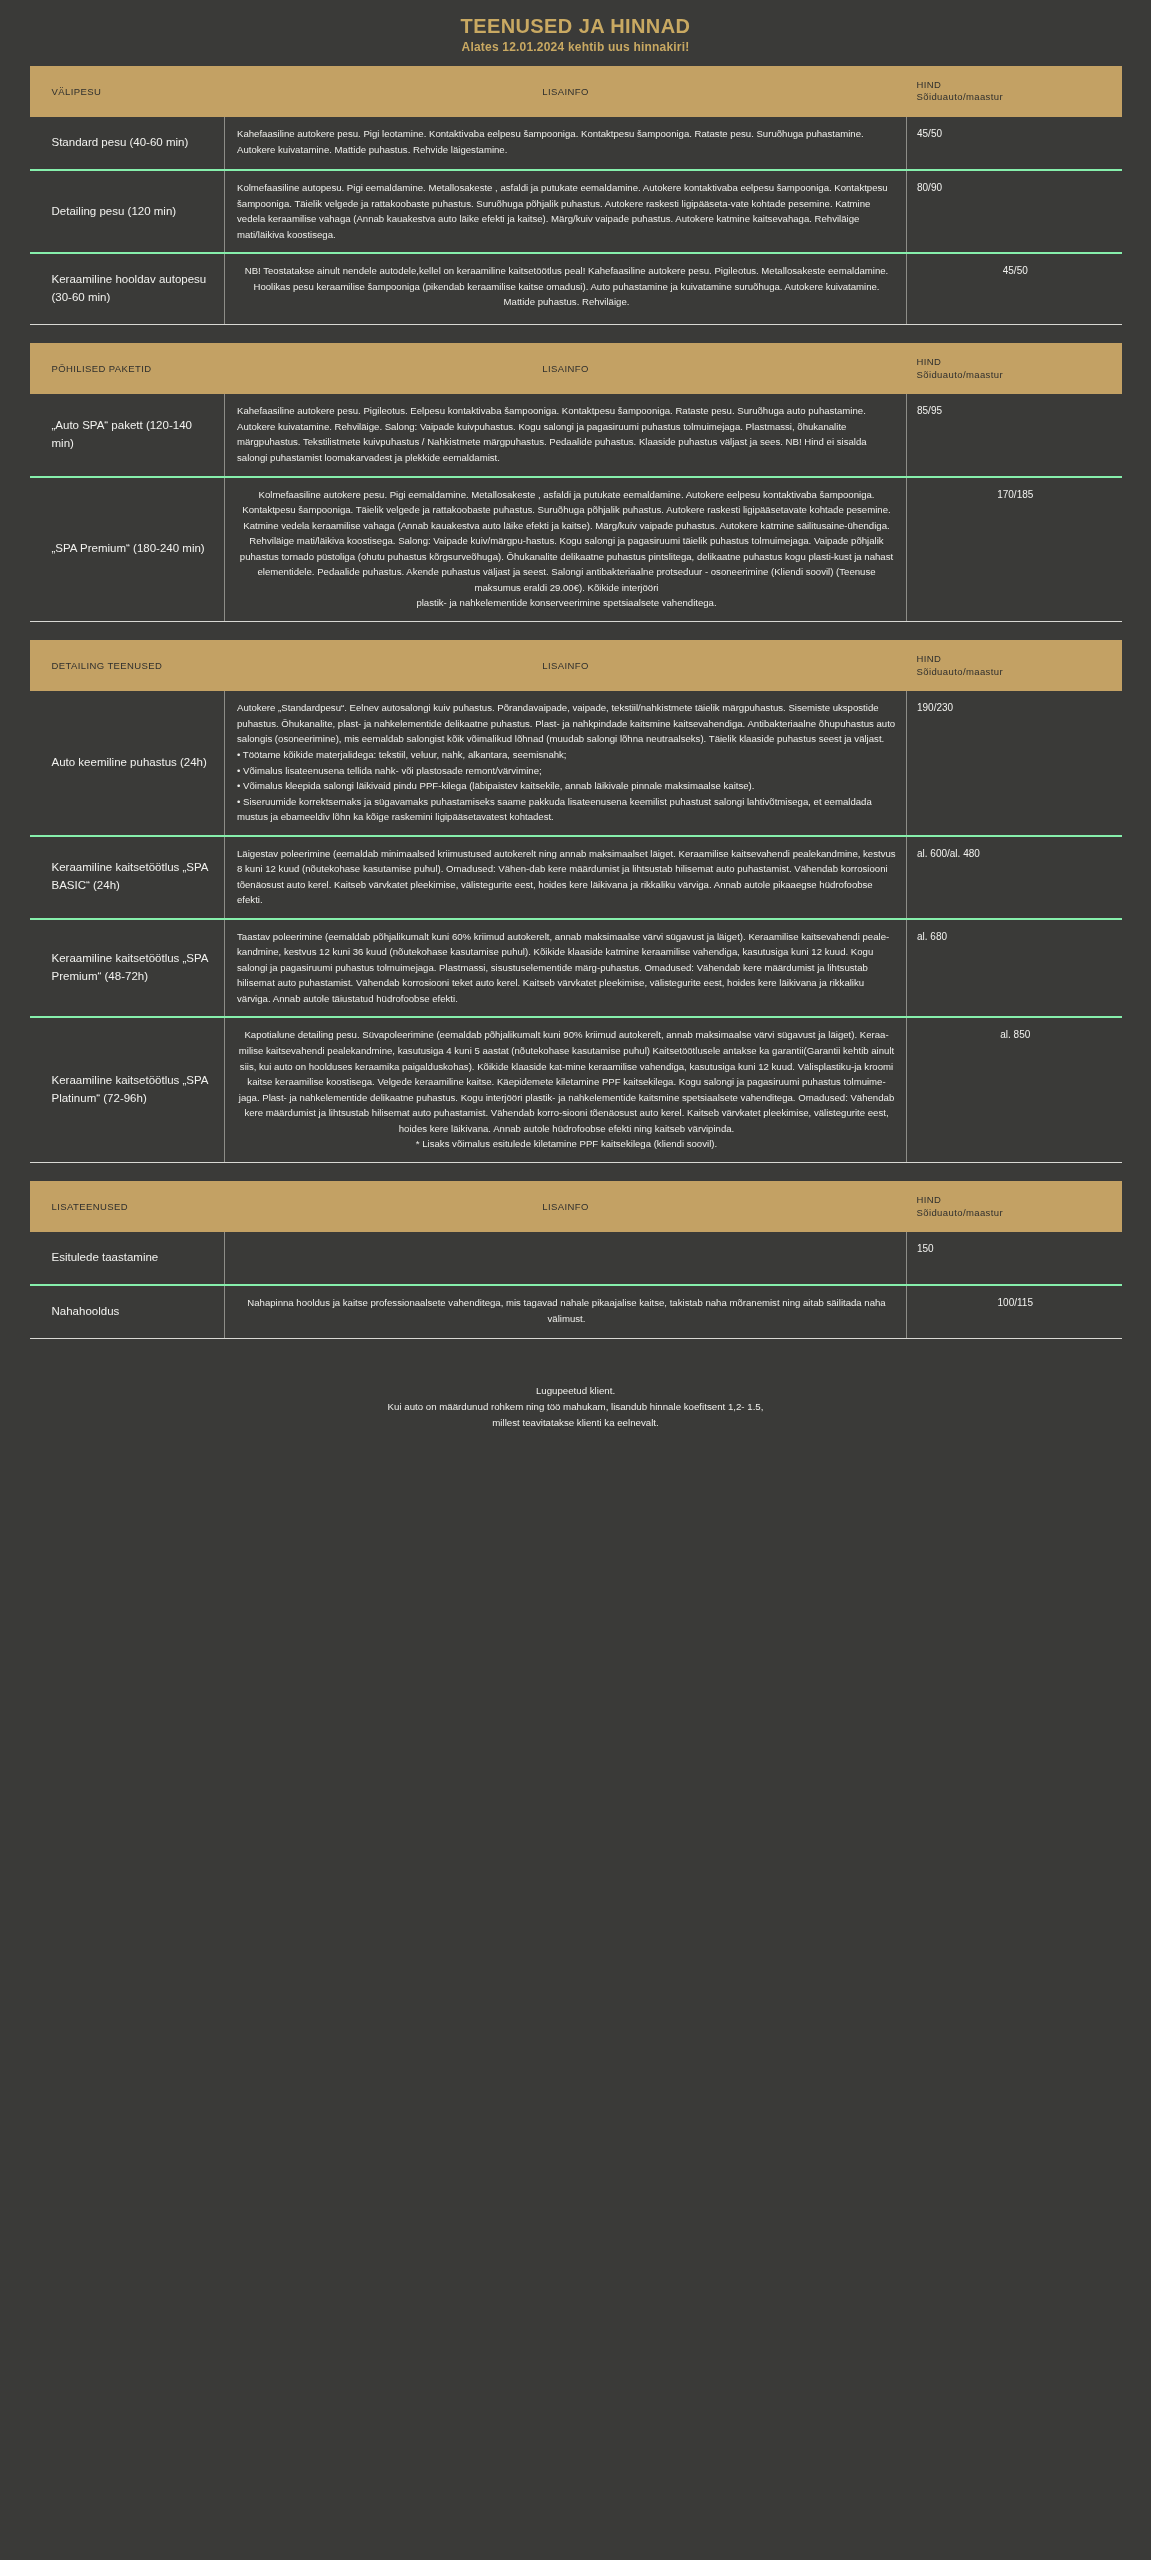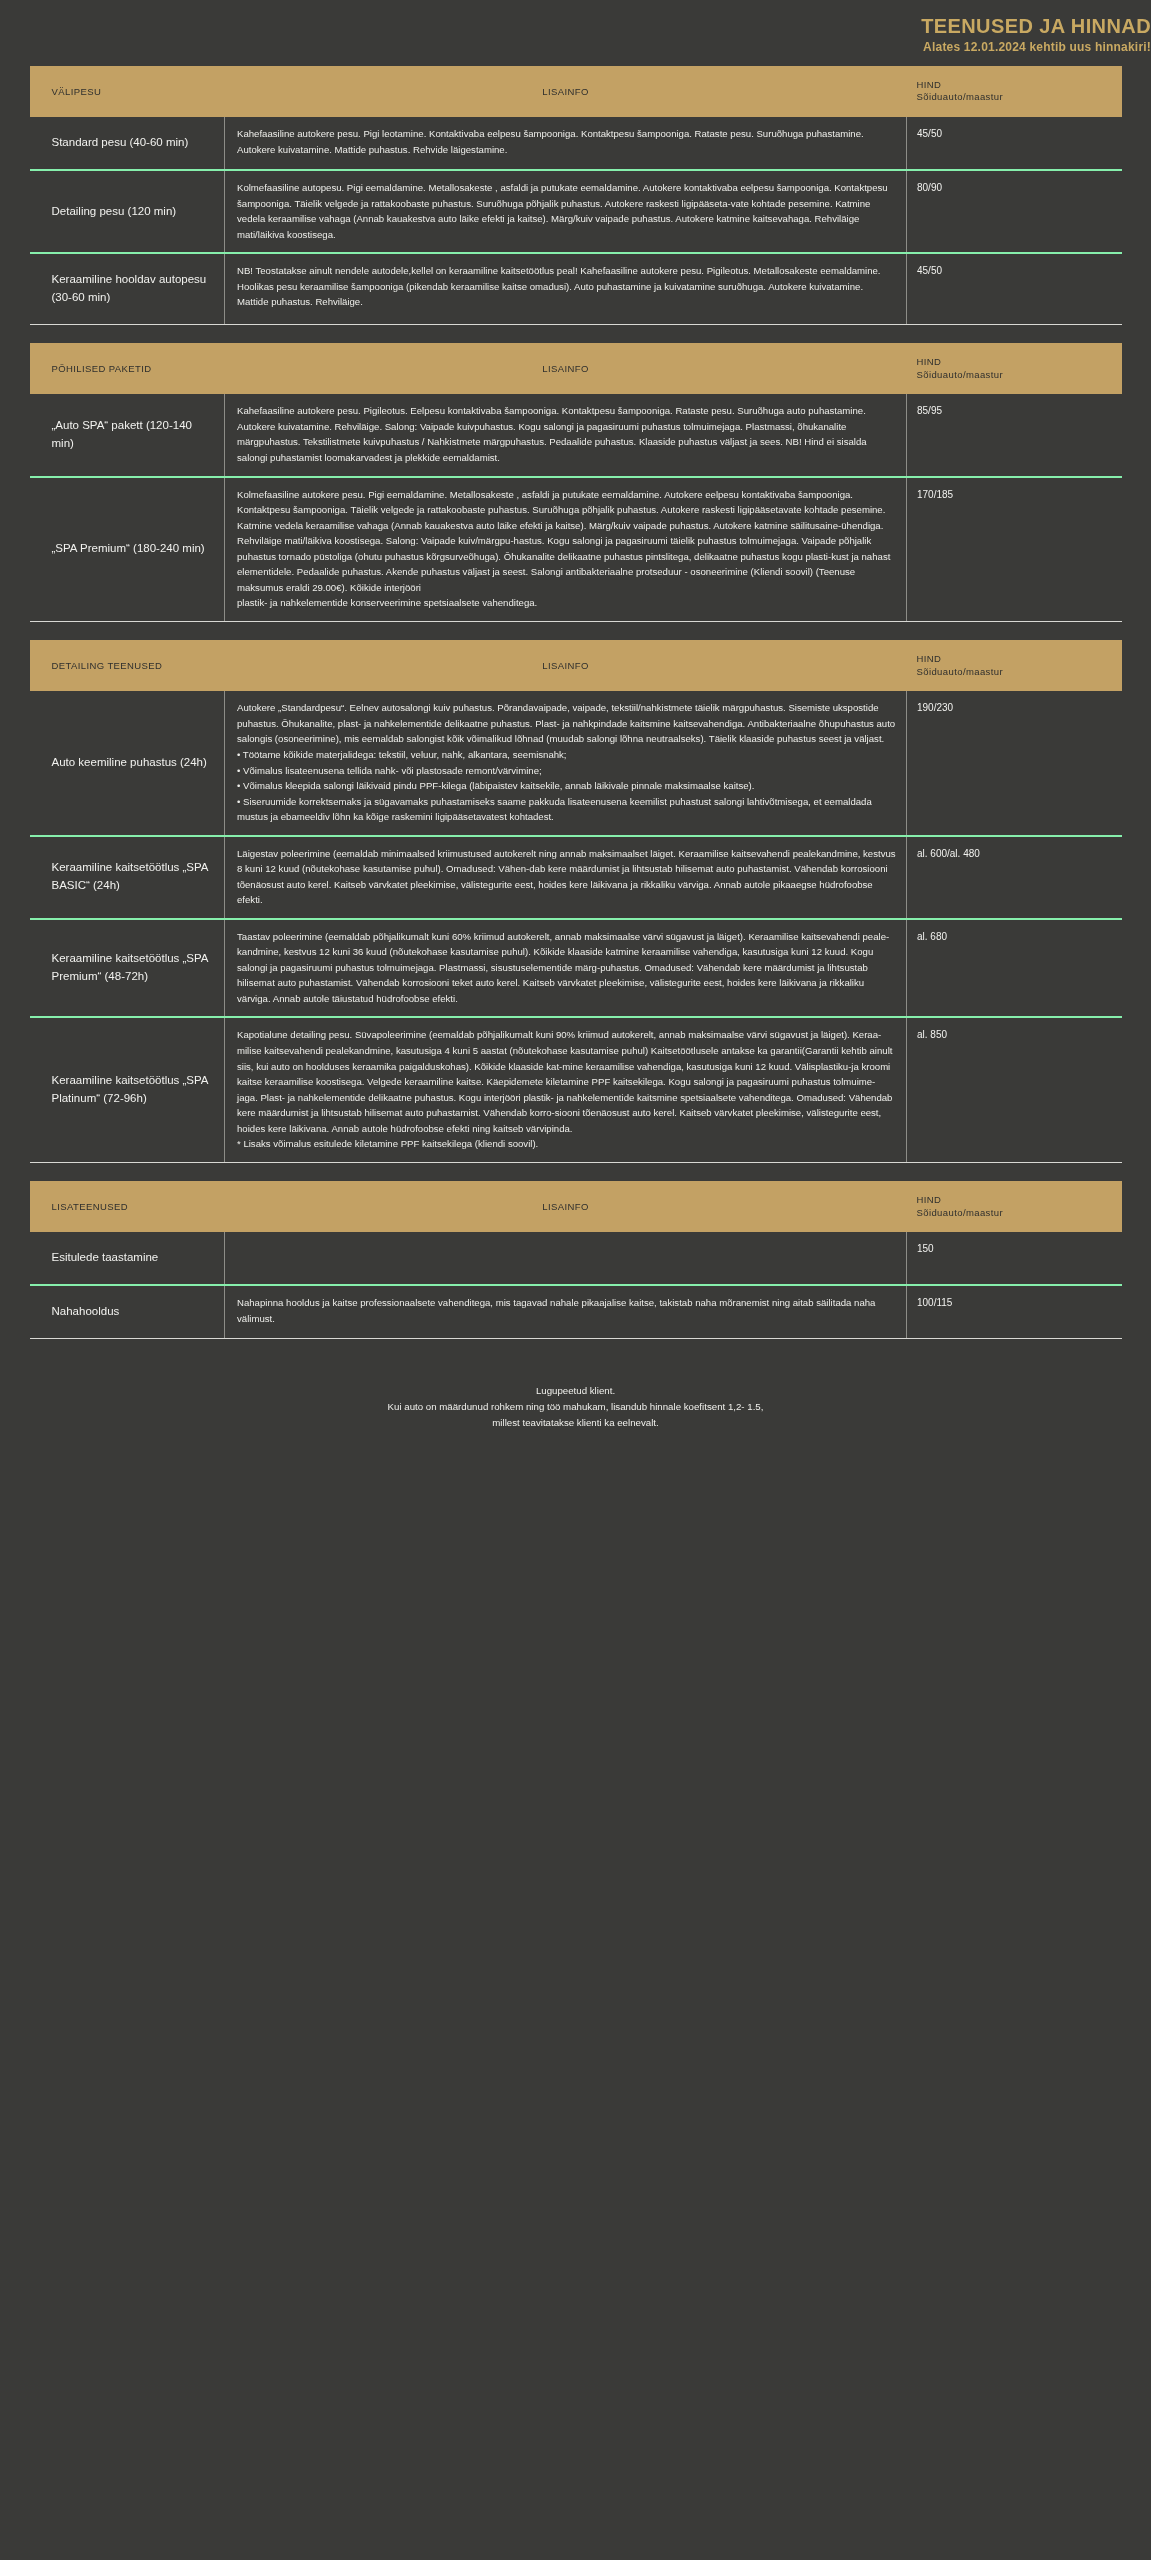--- a/index.html
+++ b/index.html
@@ -15,21 +15,21 @@
     color: #ffffff;
   }
   .page {
     width: 1151px;
     min-height: 2560px;
     background: #3a3a38;
     position: relative;
     padding: 0;
   }
   .title-block {
-    text-align: right;
+    text-align: center;
     padding-top: 14px;
     padding-bottom: 10px;
   }
   .title-line1 {
     font-size: 20px;
     font-weight: bold;
     color: #c9a962;
     letter-spacing: 0.4px;
     line-height: 1.25;
   }
@@ -90,21 +90,21 @@
     padding: 9px 10px 10px 12px;
     line-height: 1.62;
   }
   tbody tr.data-row > td.cell-price {
     font-size: 10px;
     color: #f2f2ef;
     padding: 9px 8px 10px 10px;
     line-height: 1.5;
   }
   tbody tr.data-row.first-row > td { border-top: none; }
-  tbody tr.last-of-section > td { border-bottom: 1px solid #d8d8d4; }
+  tbody tr.last-of-section > td { border-bottom: 1px solid #d8d8d4; text-align: center; }
 
   .section-gap { height: 18px; background: #3a3a38; }
 
   .footer {
     text-align: center;
     font-size: 9.7px;
     color: #f0f0ec;
     line-height: 1.65;
     padding-top: 44px;
     padding-bottom: 40px;

